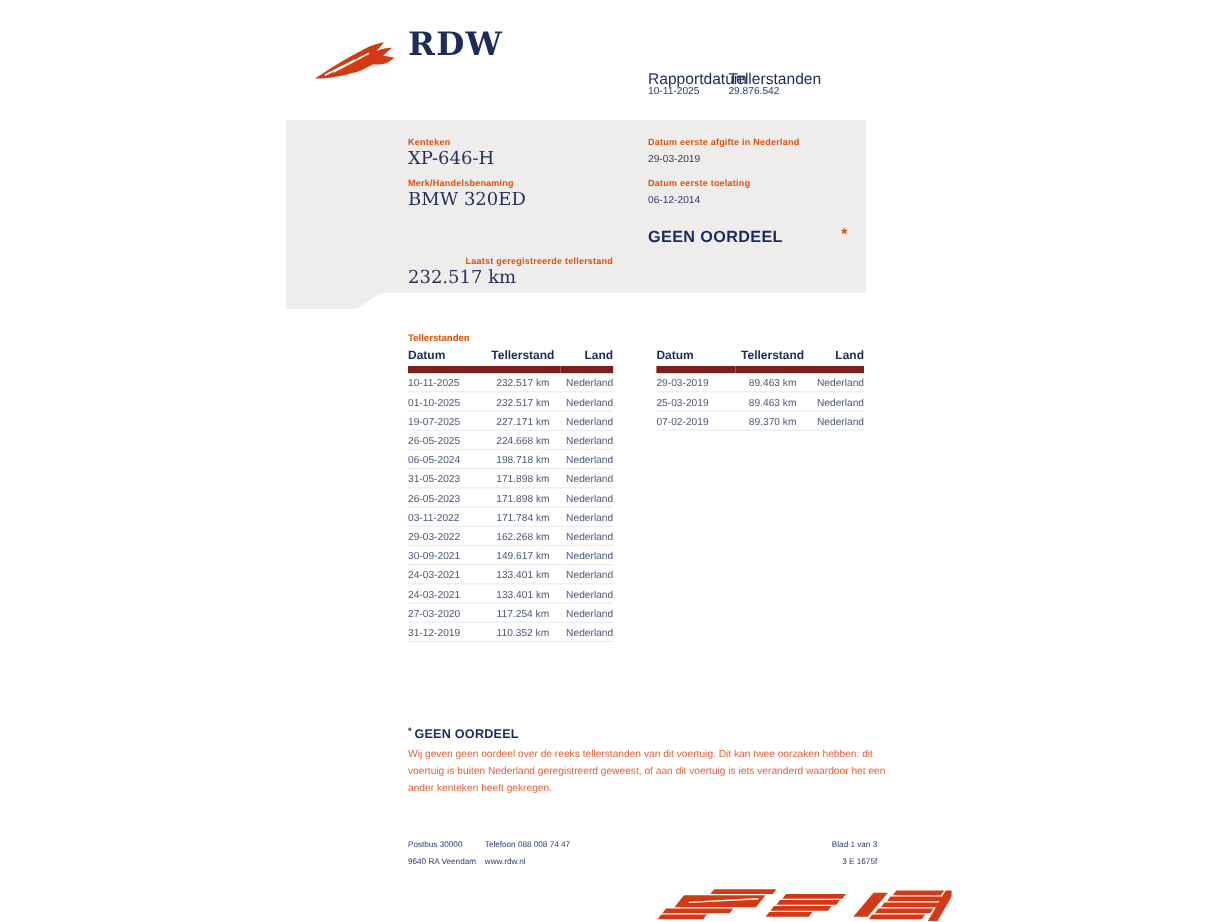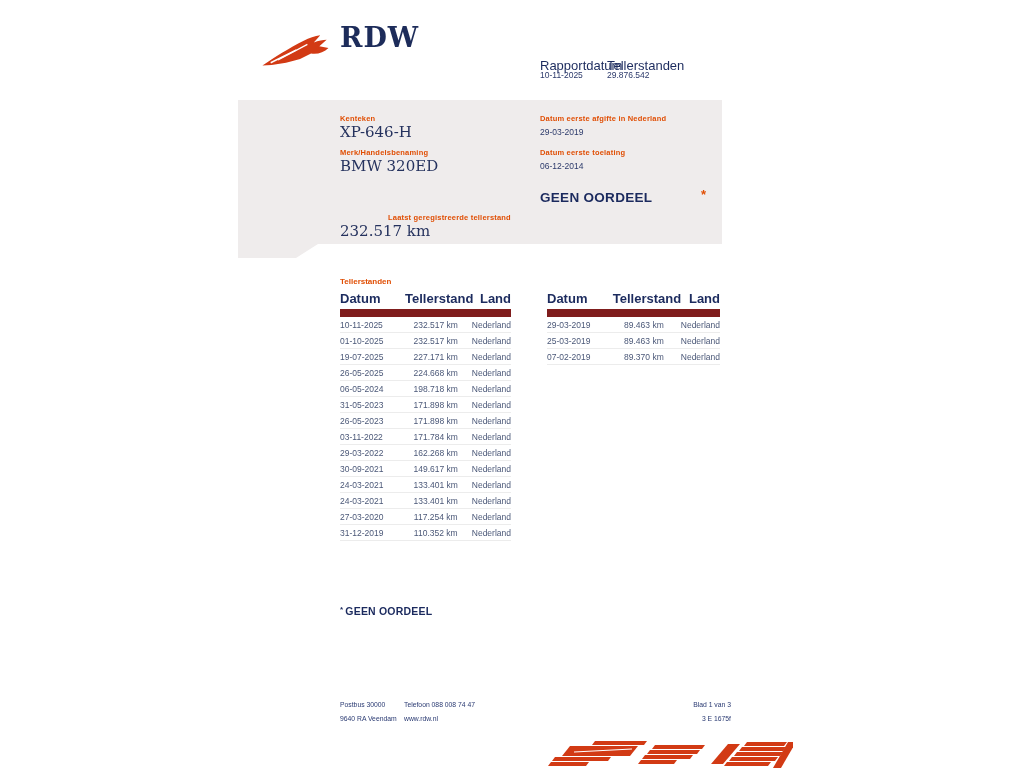--- a/index.html
+++ b/index.html
@@ -58,22 +58,22 @@
     color:#1b2a5e; letter-spacing:0.3px;
   }
   .oordeel-star { left:701px; top:187px; font-size:13px; font-weight:700; color:#e04e04; }
 
   
   .tables-title { left:340px; top:277px; font-size:8px; font-weight:700; color:#e04e04; }
   .tbl { border-collapse:collapse; table-layout:fixed; }
   .tbl-left  { left:340px; top:289px; width:171px; }
   .tbl-right { left:547px; top:289px; width:173px; }
   .tbl th {
-    font-size:13px; font-weight:700; color:#1c2b5e;
-    border-bottom:8px solid #7f1d1d; padding:2px 0 3px 0;
+    font-size:10px; font-weight:700; color:#1c2b5e;
+    border-bottom:6px solid #7f1d1d; padding:2px 0 3px 0;
   }
   .tbl td {
     font-size:8.5px; color:#4b5878;
     border-bottom:1px solid #ececec; padding:2.5px 0;
   }
   .tbl th:nth-child(1), .tbl td:nth-child(1) { width:38%; text-align:left; }
   .tbl th:nth-child(2), .tbl td:nth-child(2) { width:36%; text-align:center; }
   .tbl th:nth-child(3), .tbl td:nth-child(3) { width:26%; text-align:right; }
 
   
@@ -237,20 +237,21 @@
         </tr>
         <tr>
           <td>07-02-2019</td>
           <td>89.370 km</td>
           <td>Nederland</td>
         </tr>
       </tbody>
   </table>
 
   <div class="abs footnote-title"><span class="fn-star">*</span><span>GEEN OORDEEL</span></div>
+  <div class="abs footnote-body">Wij geven geen oordeel over de reeks tellerstanden van dit voertuig. Dit kan twee oorzaken hebben: dit voertuig is buiten Nederland geregistreerd geweest, of aan dit voertuig is iets veranderd waardoor het een ander kenteken heeft gekregen.</div>
 
   <div class="abs footer-text f-adr1">Postbus 30000</div>
   <div class="abs footer-text f-adr2">9640 RA Veendam</div>
   <div class="abs footer-text f-tel">Telefoon 088 008 74 47</div>
   <div class="abs footer-text f-web">www.rdw.nl</div>
   <div class="abs footer-text f-blad">Blad 1 van 3</div>
   <div class="abs footer-text f-code">3 E 1675f</div>
 
   <svg class="abs bottom-stripes" viewBox="0 0 245 31" xmlns="http://www.w3.org/2000/svg" preserveAspectRatio="none">
     <g fill="#d23a14">

